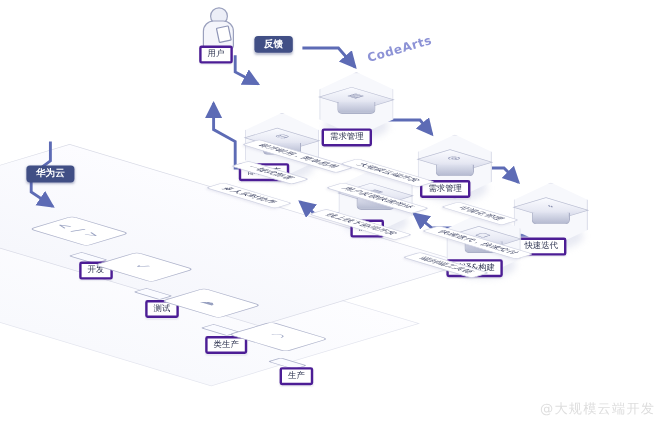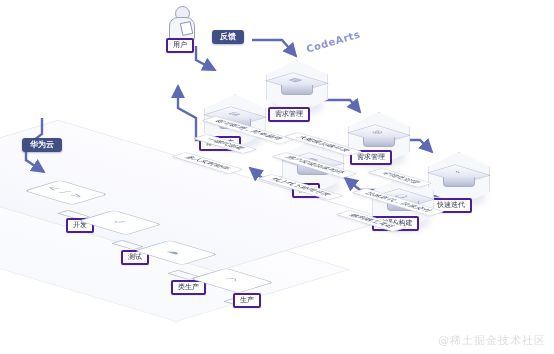--- a/index.html
+++ b/index.html
@@ -310,17 +310,17 @@
     <div class="scr-glyph">☁</div>
     <div class="stand"></div>
   </div>
   <div class="chip" style="left:171px;top:280px;">类生产</div>
 
   <div class="monitor" style="left:226px;top:268px;">
     <div class="screen"></div>
     <div class="scr-glyph">◠</div>
     <div class="stand"></div>
   </div>
-  <div class="chip" style="left:233px;top:293px;">生产</div>
-
-  <div class="watermark">@稀土掘金技术社区</div>
+  <div class="chip" style="left:233px;top:306px;">生产</div>
+
+  <div class="watermark">@大规模云端开发</div>
 
 </div>
 
 </body></html>

